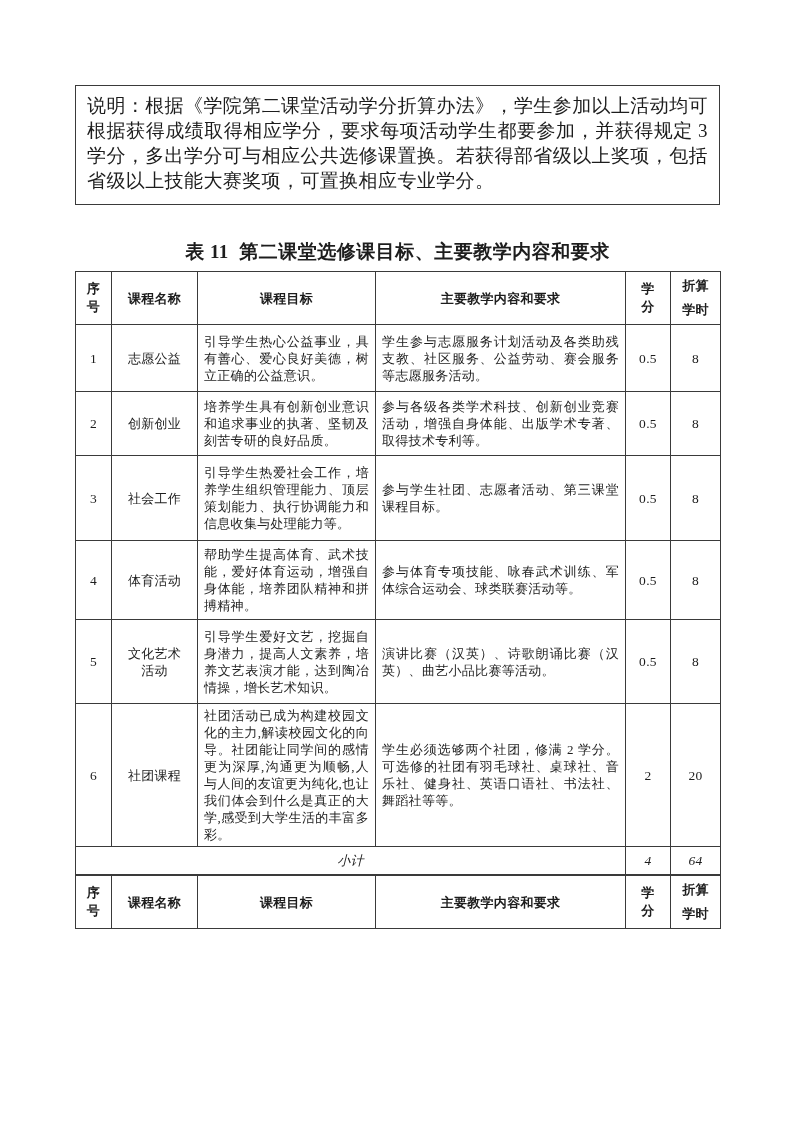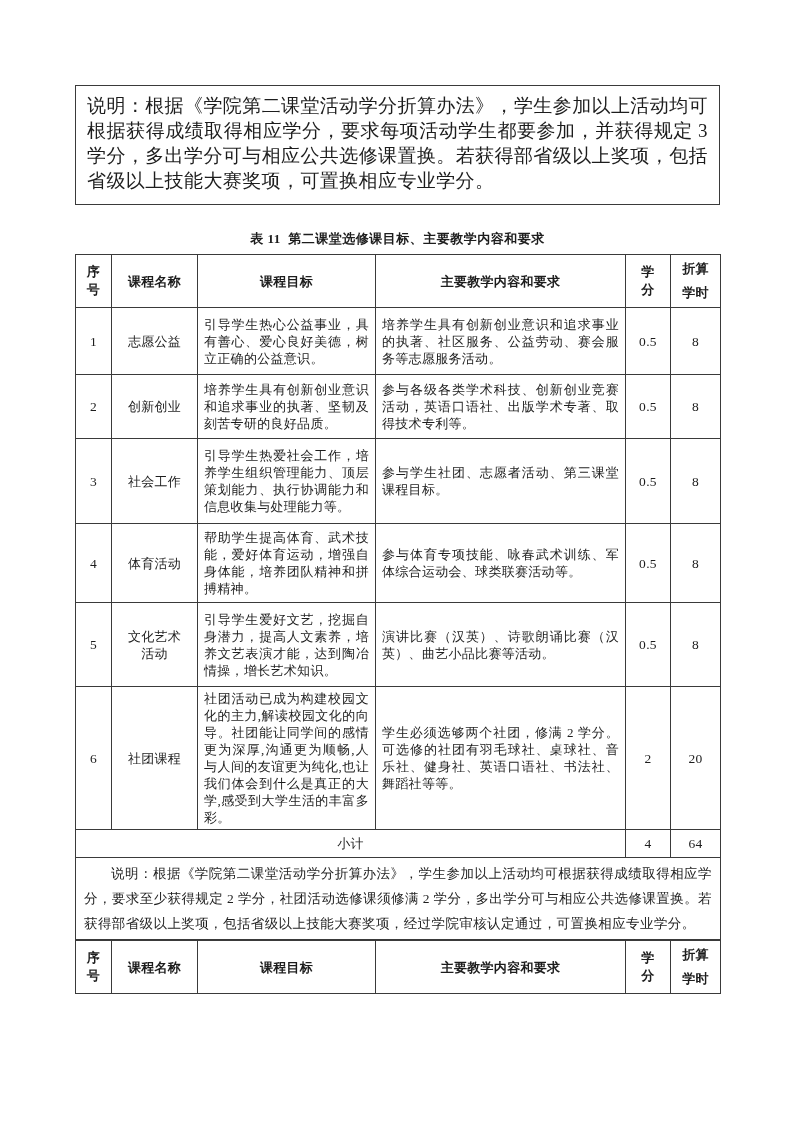--- a/index.html
+++ b/index.html
@@ -18,24 +18,24 @@
   .note-box{
     border:1.5px solid #3a3a3a;
     padding:7px 11px 11px 11px;
     font-size:19px;
     line-height:25px;
     text-align:justify;
     letter-spacing:0.4px;
   }
   
   .table-title{
-    margin:25px 0 6px 0;
+    margin:34px 0 6px 0;
     text-align:center;
     font-weight:bold;
-    font-size:13px;
+    font-size:19px;
     letter-spacing:0.5px;
     white-space:pre;
   }
   
   table{
     width:100%;
     border-collapse:collapse;
     table-layout:fixed;
     border:1.5px solid #3a3a3a;
   }
@@ -63,21 +63,21 @@
   .w1{display:inline-block;width:1.15em;line-height:18px;}
   .w2{display:inline-block;width:2.3em;line-height:24px;}
   
   tr.hdr11{height:40px;}
   tr.r1{height:67px;}
   tr.r2{height:64px;}
   tr.r3{height:85px;}
   tr.r4{height:79px;}
   tr.r5{height:84px;}
   tr.r6{height:143px;}
-  tr.subtotal{height:28px;}
+  tr.subtotal{height:28px;font-style:italic;}
   tr.noterow{height:78px;}
   td.notecell{
     text-align:justify;
     text-indent:2em;
     padding:3px 8px;
     font-size:13.5px;
     line-height:25px;
     letter-spacing:0.4px;
   }
   
@@ -110,30 +110,30 @@
         <th>课程目标</th>
         <th>主要教学内容和要求</th>
         <th><span class="w1">学分</span></th>
         <th><span class="w2">折算学时</span></th>
       </tr>
 
       <tr class="r1">
         <td class="c num">1</td>
         <td class="c name">志愿公益</td>
         <td class="txt">引导学生热心公益事业，具有善心、爱心良好美德，树立正确的公益意识。</td>
-        <td class="txt">培养学生具有创新创业意识和追求事业的执著、社区服务、公益劳动、赛会服务等志愿服务活动。</td>
+        <td class="txt">学生参与志愿服务计划活动及各类助残支教、社区服务、公益劳动、赛会服务等志愿服务活动。</td>
         <td class="c num">0.5</td>
         <td class="c num">8</td>
       </tr>
 
       <tr class="r2">
         <td class="c num">2</td>
         <td class="c name">创新创业</td>
         <td class="txt">培养学生具有创新创业意识和追求事业的执著、坚韧及刻苦专研的良好品质。</td>
-        <td class="txt">参与各级各类学术科技、创新创业竞赛活动，英语口语社、出版学术专著、取得技术专利等。</td>
+        <td class="txt">参与各级各类学术科技、创新创业竞赛活动，增强自身体能、出版学术专著、取得技术专利等。</td>
         <td class="c num">0.5</td>
         <td class="c num">8</td>
       </tr>
 
       <tr class="r3">
         <td class="c num">3</td>
         <td class="c name">社会工作</td>
         <td class="txt">引导学生热爱社会工作，培养学生组织管理能力、顶层策划能力、执行协调能力和信息收集与处理能力等。</td>
         <td class="txt">参与学生社团、志愿者活动、第三课堂课程目标。</td>
         <td class="c num">0.5</td>
@@ -166,23 +166,20 @@
         <td class="c num">2</td>
         <td class="c num">20</td>
       </tr>
 
       <tr class="subtotal">
         <td class="c" colspan="4">小计</td>
         <td class="c num">4</td>
         <td class="c num">64</td>
       </tr>
 
-      <tr class="noterow">
-        <td class="notecell" colspan="6">说明：根据《学院第二课堂活动学分折算办法》，学生参加以上活动均可根据获得成绩取得相应学分，要求至少获得规定 2 学分，社团活动选修课须修满 2 学分，多出学分可与相应公共选修课置换。若获得部省级以上奖项，包括省级以上技能大赛奖项，经过学院审核认定通过，可置换相应专业学分。</td>
-      </tr>
     </tbody>
   </table>
 
 
   <table>
     <colgroup>
       <col style="width:36px">
         <col style="width:86px">
         <col style="width:178px">
       <col style="width:250px">

